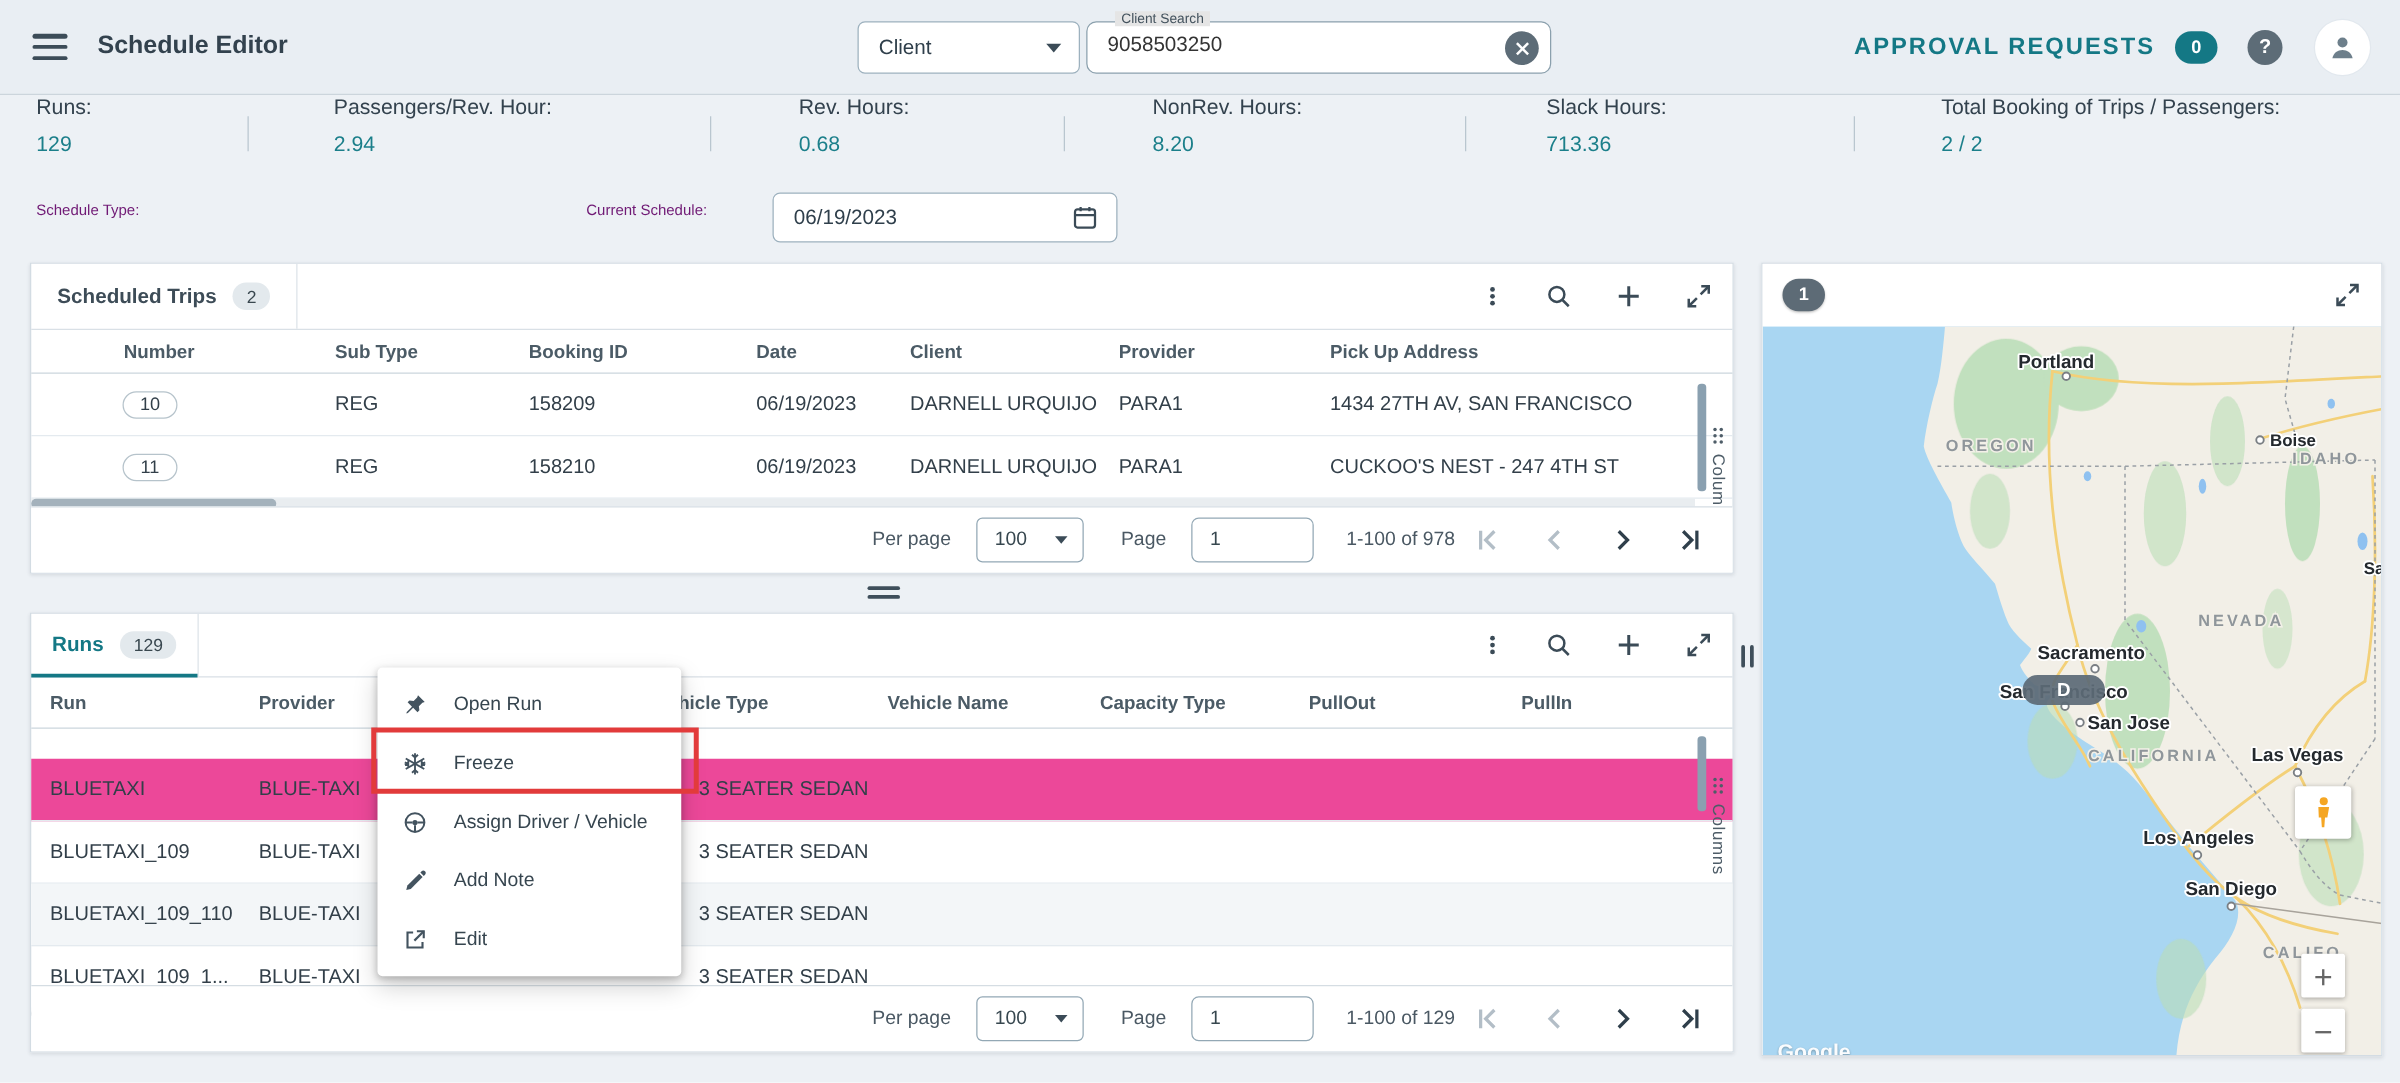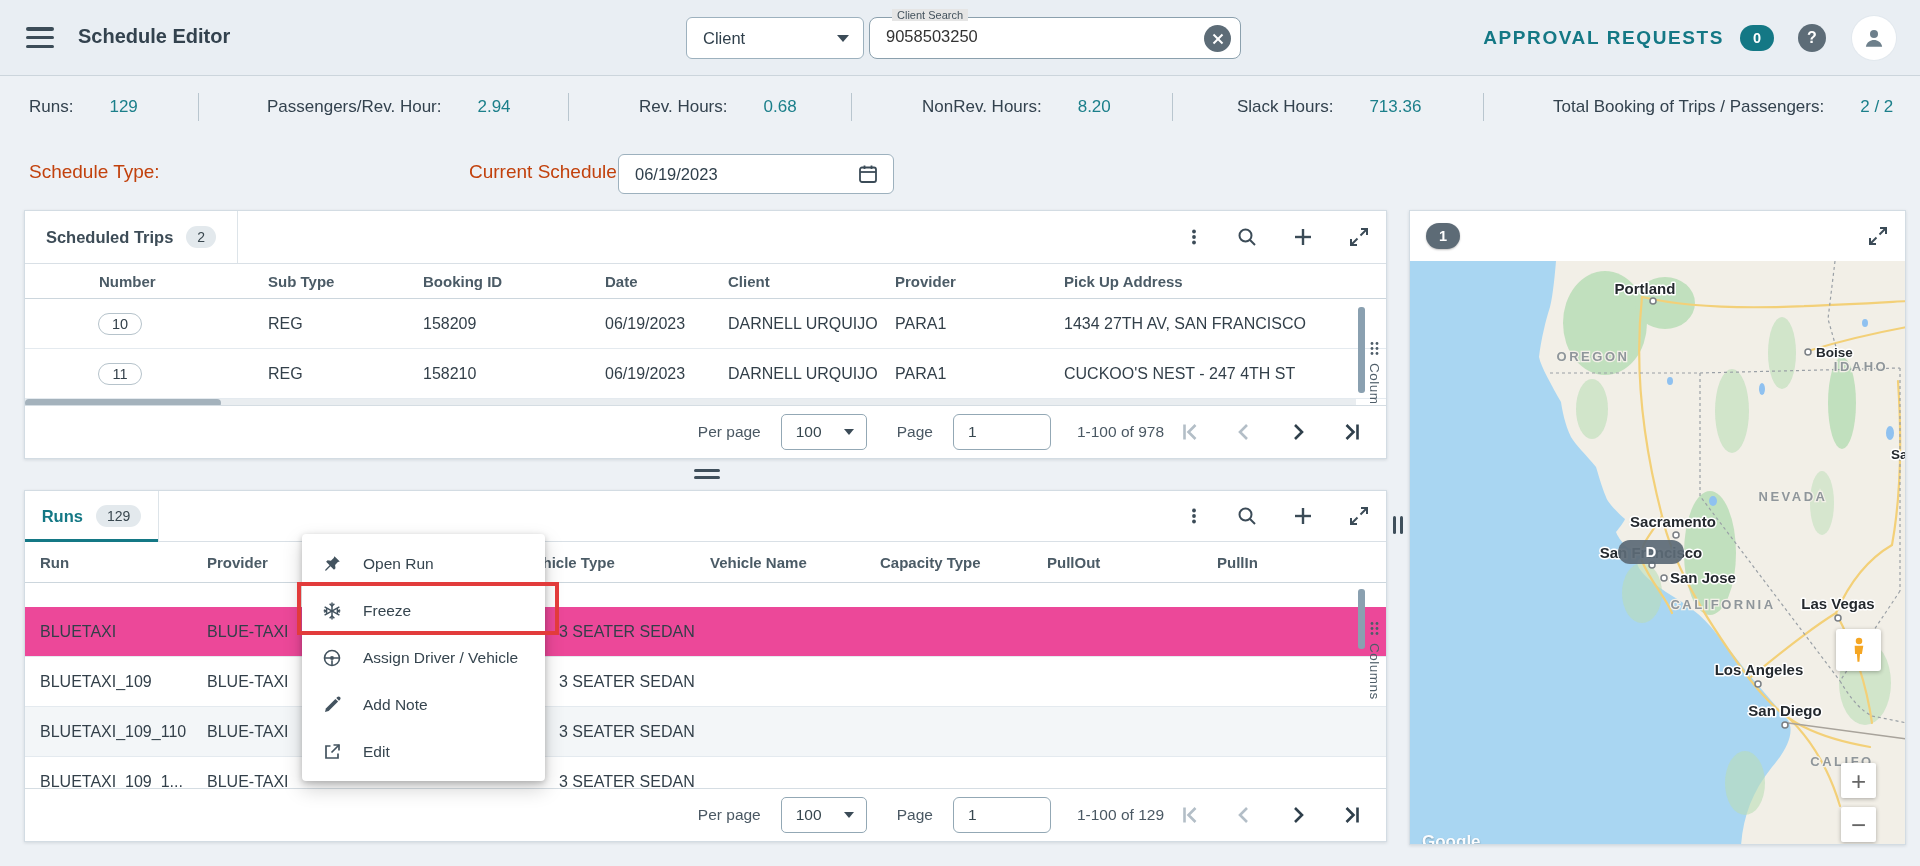--- a/index.html
+++ b/index.html
@@ -17,27 +17,27 @@
   .cs-label{position:absolute;left:22px;top:-9px;font-size:11px;color:#43525d;background:#e5e5e5;padding:0 5px;}
   .cs-value{position:absolute;left:16px;top:9px;font-size:16.5px;color:#333;}
   .cs-clear{position:absolute;right:9px;top:7px;width:27px;height:27px;border-radius:50%;background:#5d6c77;display:flex;align-items:center;justify-content:center;cursor:pointer;}
   .header-right{position:absolute;right:24px;top:0;height:75px;display:flex;align-items:center;}
   .approval-label{color:#147885;font-size:19px;font-weight:bold;letter-spacing:1.6px;margin-left:24px;}
   .approval-badge{margin-left:16px;min-width:34px;height:26px;border-radius:13px;background:#147885;color:#fff;font-size:14.5px;font-weight:bold;display:flex;align-items:center;justify-content:center;}
   .help-circle{margin-left:24px;width:28px;height:28px;border-radius:50%;background:#5d6c77;color:#fff;font-size:16px;font-weight:bold;display:flex;align-items:center;justify-content:center;cursor:pointer;}
   .avatar{margin-left:26px;width:44px;height:44px;border-radius:50%;background:#fff;display:flex;align-items:center;justify-content:center;cursor:pointer;box-shadow:0 0 0 1px #e2e8ee;}
   
   .stats-bar{position:absolute;left:0;top:75px;width:1920px;height:62px;border-top:1px solid #ccd5dc;}
-  .stat{position:absolute;top:0;height:62px;display:flex;align-items:center;gap:36px;}
+  .stat{position:absolute;top:0;height:62px;display:flex;gap:10px;flex-direction:column;}
   .stat-label{font-size:17px;color:#33424e;}
   .stat-value{font-size:17px;color:#1b7f8a;}
   .stat-div{position:absolute;top:17px;width:1px;height:28px;background:#b9c6cf;}
   
   .filters{position:absolute;left:0;top:137px;width:1920px;height:70px;}
-  .filter-label{position:absolute;top:24px;font-size:19px;color:#c2410c;}
+  .filter-label{position:absolute;top:24px;font-size:12px;color:#701a75;}
   .filter-select{position:absolute;top:17px;height:40px;background:#fff;border:1px solid #9db1be;border-radius:6px;box-sizing:border-box;display:flex;align-items:center;justify-content:space-between;padding:0 14px 0 16px;cursor:pointer;}
   .filter-select .sel-txt{font-size:16.5px;color:#2f3f4b;}
   
   .panel{position:absolute;background:#fff;border:1px solid #d3dce3;box-sizing:border-box;box-shadow:0 1px 3px rgba(50,65,80,.14);}
   .tabstrip{position:relative;height:52px;border-bottom:1px solid #d9e0e6;display:flex;}
   .tab{display:flex;align-items:center;justify-content:center;gap:13px;border-right:1px solid #dde4e9;position:relative;cursor:pointer;}
   .tab.active:after{content:"";position:absolute;left:0;right:0;bottom:-1px;height:3px;background:#147885;}
   .tab-label{font-weight:bold;font-size:16.5px;color:#3d4c57;}
   .tab.active .tab-label{color:#147885;}
   .tab-badge{background:#e3e9ed;border-radius:13px;padding:3px 11px;font-size:14px;color:#39474f;}

